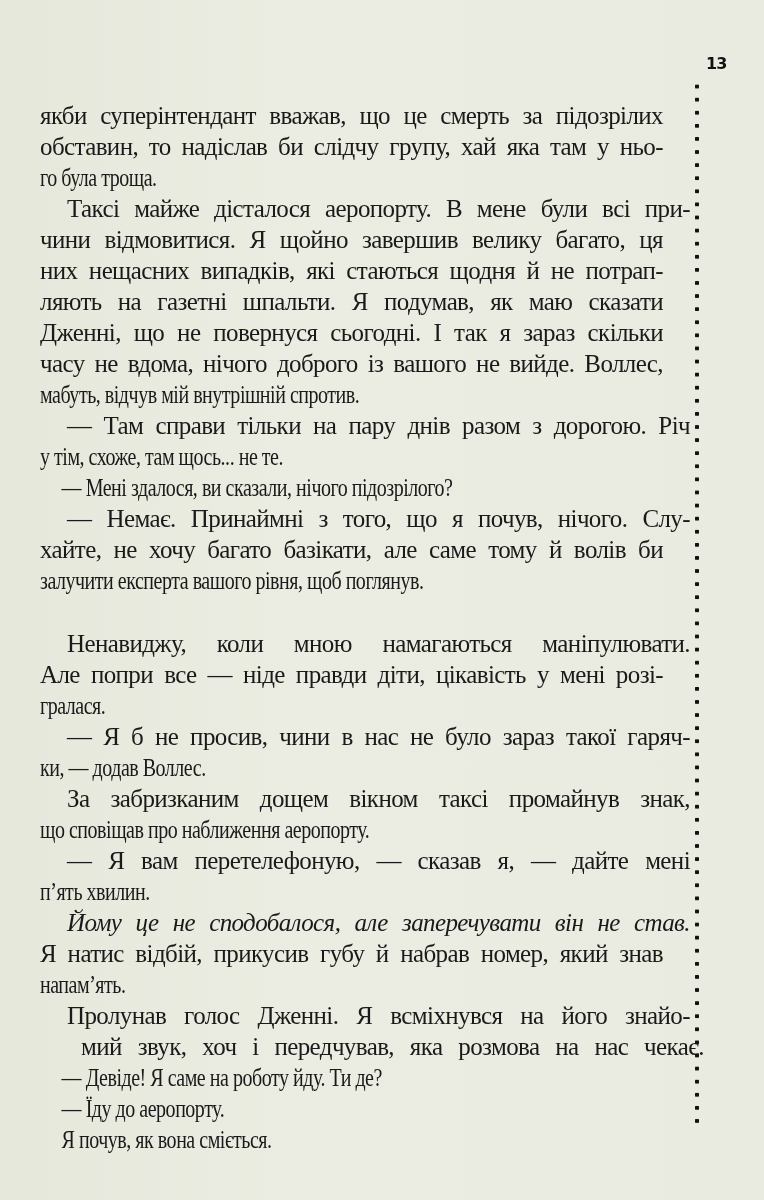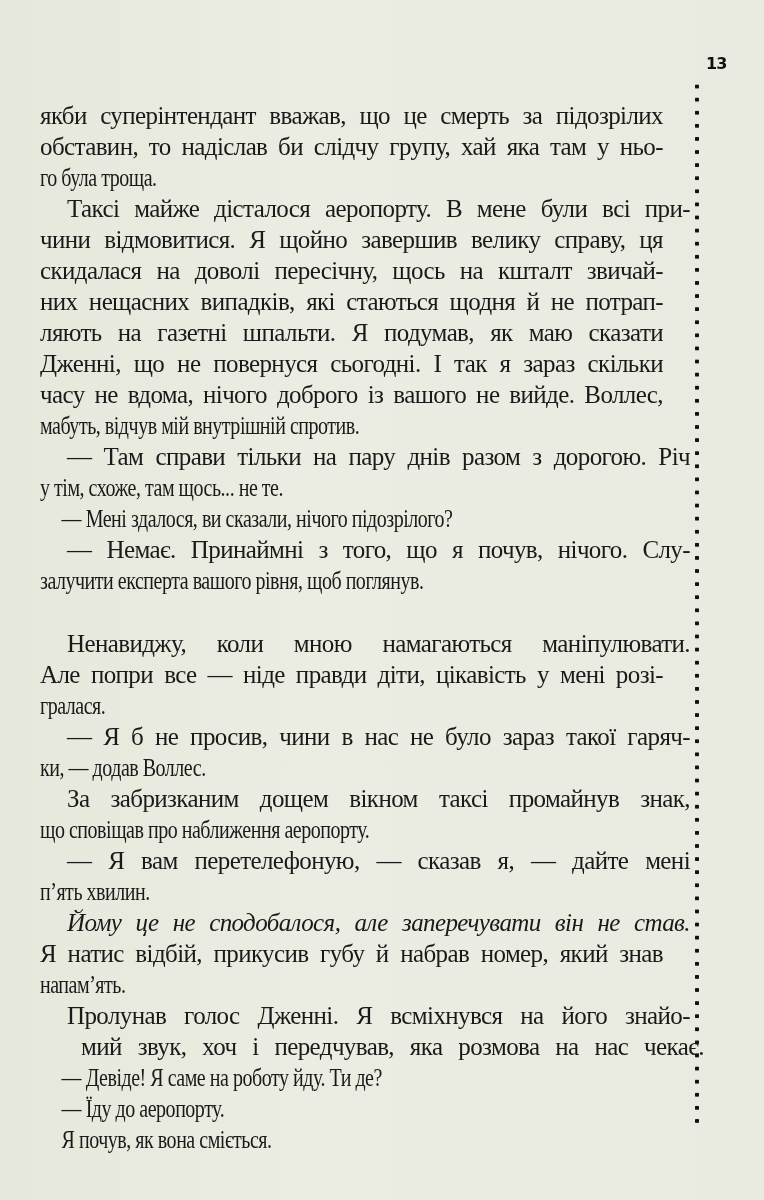--- a/index.html
+++ b/index.html
@@ -37,31 +37,31 @@
 <body>
 
 <div class="page">
   <div class="page-number">13</div>
   <div class="dot-rule"></div>
   <div class="text-column" id="text-column">
       <span class="line" style="display: block; transform: scaleX(1); width: 623px;">якби суперінтендант вважав, що це смерть за підозрілих</span>
       <span class="line" style="display: block; transform: scaleX(1); width: 623px;">обставин, то надіслав би слідчу групу, хай яка там у ньо-</span>
       <span class="line last" style="display: block; transform: scaleX(0.8); width: 778.75px;">го була троща.</span>
       <span class="line indent" style="display: block; transform: scaleX(1); width: 623px;">Таксі майже дісталося аеропорту. В мене були всі при-</span>
-      <span class="line" style="display: block; transform: scaleX(1); width: 623px;">чини відмовитися. Я щойно завершив велику справу, ця</span>
-      <span class="line" style="display: block; transform: scaleX(1); width: 623px;">скидалася на доволі пересічну, щось на кшталт звичай-</span>
+      <span class="line" style="display: block; transform: scaleX(1); width: 623px;">чини відмовитися. Я щойно завершив велику багато, ця</span>
       <span class="line" style="display: block; transform: scaleX(1); width: 623px;">них нещасних випадків, які стаються щодня й не потрап-</span>
       <span class="line" style="display: block; transform: scaleX(1); width: 623px;">ляють на газетні шпальти. Я подумав, як маю сказати</span>
       <span class="line" style="display: block; transform: scaleX(1); width: 623px;">Дженні, що не повернуся сьогодні. І так я зараз скільки</span>
       <span class="line" style="display: block; transform: scaleX(1); width: 623px;">часу не вдома, нічого доброго із вашого не вийде. Воллес,</span>
       <span class="line last" style="display: block; transform: scaleX(0.8); width: 778.75px;">мабуть, відчув мій внутрішній спротив.</span>
       <span class="line indent" style="display: block; transform: scaleX(1); width: 623px;">— Там справи тільки на пару днів разом з дорогою. Річ</span>
       <span class="line last" style="display: block; transform: scaleX(0.8); width: 778.75px;">у тім, схоже, там щось... не те.</span>
       <span class="line indent last" style="display: block; transform: scaleX(0.8); width: 778.75px;">— Мені здалося, ви сказали, нічого підозрілого?</span>
       <span class="line indent" style="display: block; transform: scaleX(1); width: 623px;">— Немає. Принаймні з того, що я почув, нічого. Слу-</span>
+      <span class="line" style="display: block; transform: scaleX(1); width: 623px;">хайте, не хочу багато базікати, але саме тому й волів би</span>
       <span class="line last" style="display: block; transform: scaleX(0.8); width: 778.75px;">залучити експерта вашого рівня, щоб поглянув.</span>
       <span class="line indent" style="display: block; transform: scaleX(1); width: 623px; margin-top: 32px;">Ненавиджу, коли мною намагаються маніпулювати.</span>
       <span class="line" style="display: block; transform: scaleX(1); width: 623px;">Але попри все — ніде правди діти, цікавість у мені розі-</span>
       <span class="line last" style="display: block; transform: scaleX(0.8); width: 778.75px;">гралася.</span>
       <span class="line indent" style="display: block; transform: scaleX(1); width: 623px;">— Я б не просив, чини в нас не було зараз такої гаряч-</span>
       <span class="line last" style="display: block; transform: scaleX(0.8); width: 778.75px;">ки, — додав Воллес.</span>
       <span class="line indent" style="display: block; transform: scaleX(1); width: 623px;">За забризканим дощем вікном таксі промайнув знак,</span>
       <span class="line last" style="display: block; transform: scaleX(0.8); width: 778.75px;">що сповіщав про наближення аеропорту.</span>
       <span class="line indent" style="display: block; transform: scaleX(1); width: 623px;">— Я вам перетелефоную, — сказав я, — дайте мені</span>
       <span class="line last" style="display: block; transform: scaleX(0.8); width: 778.75px;">п’ять хвилин.</span>

